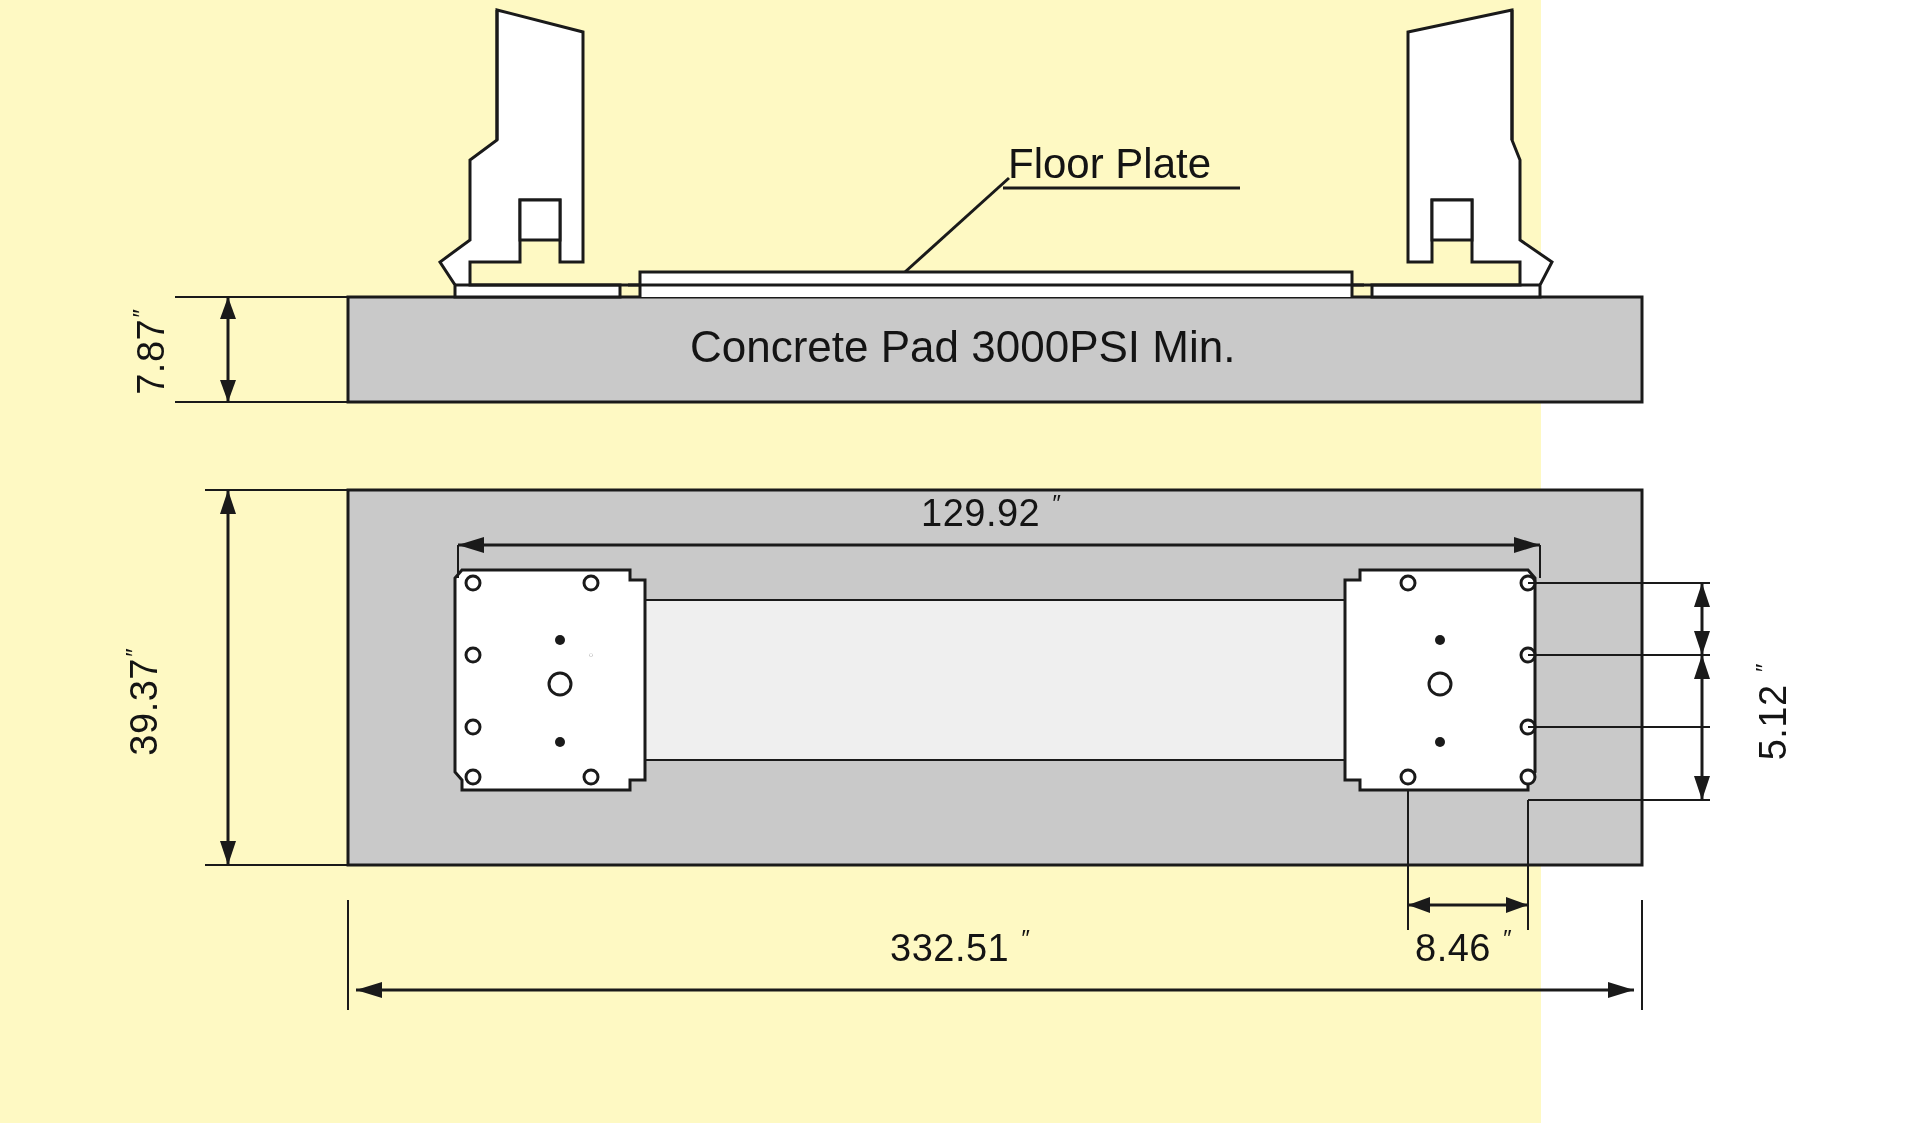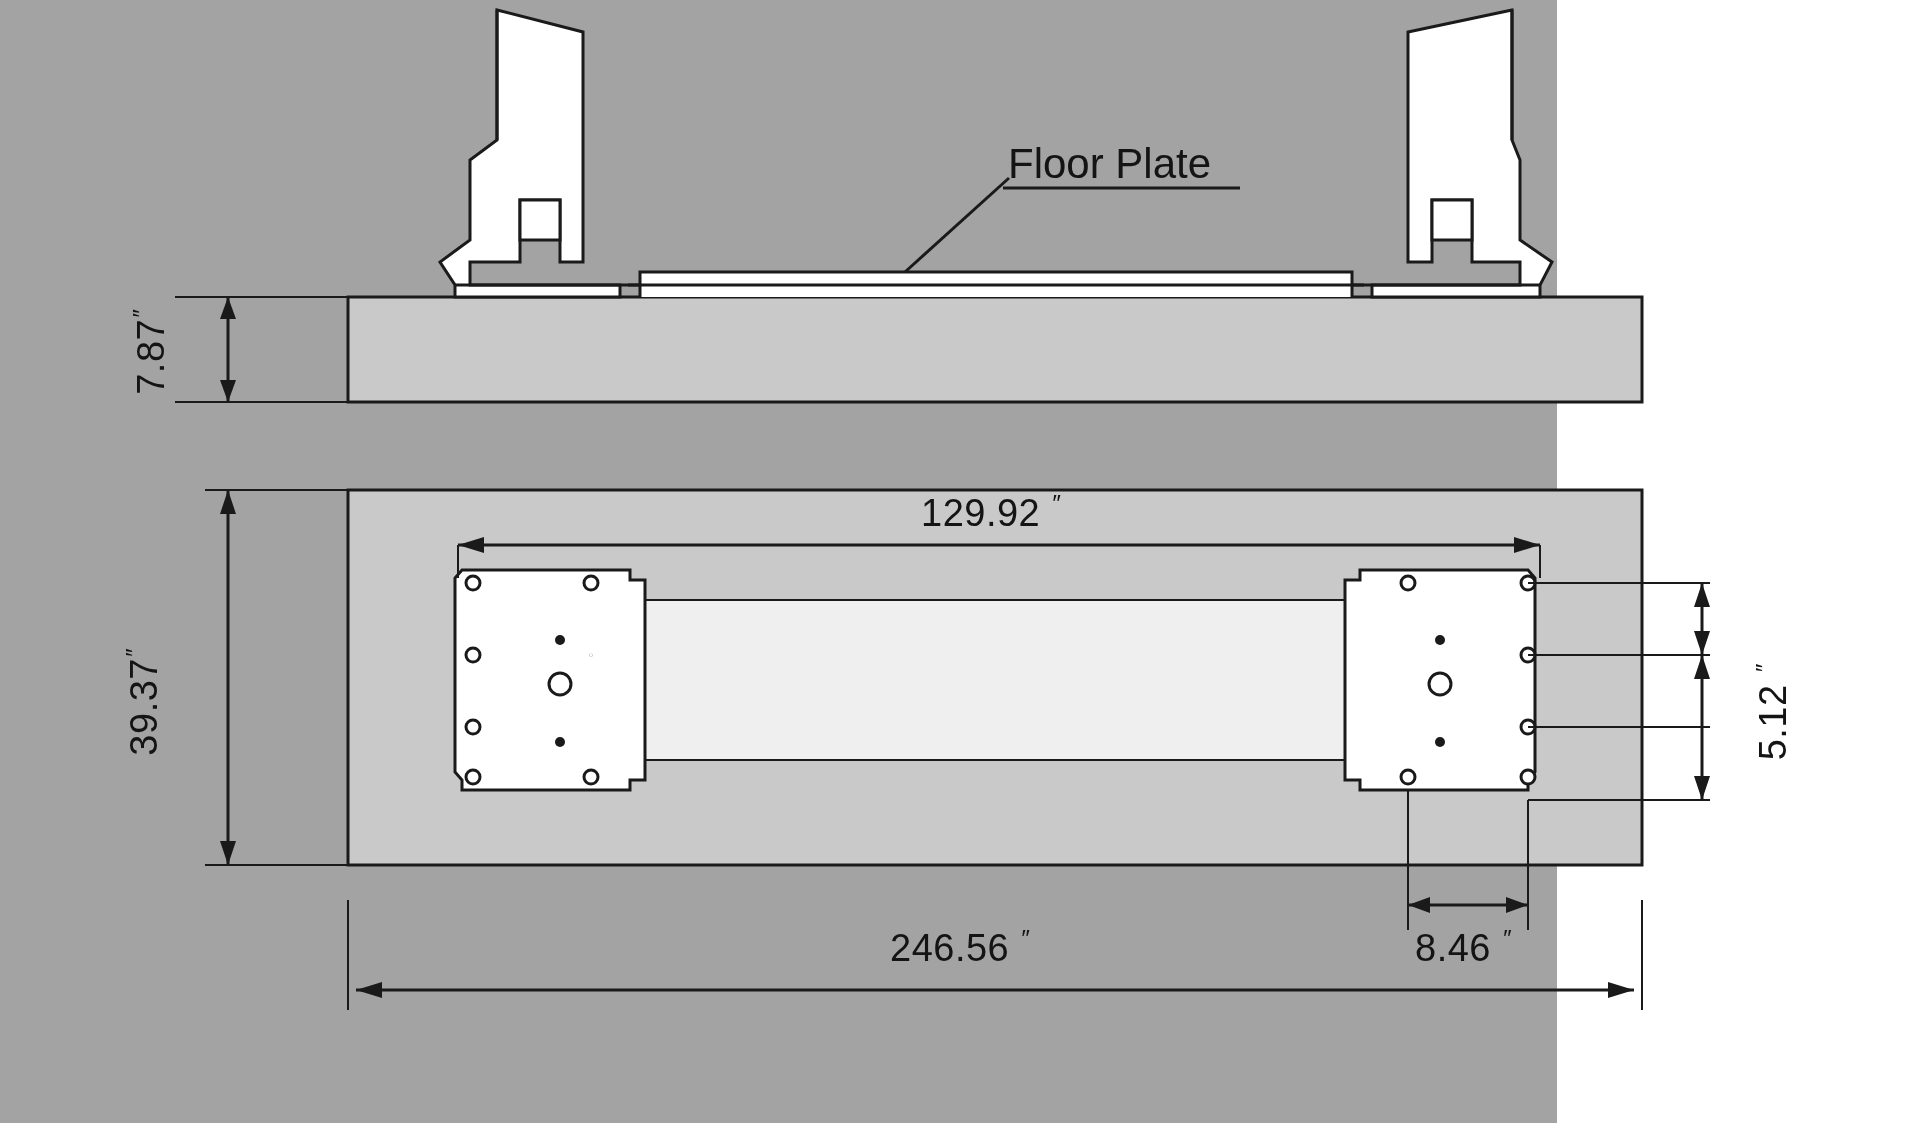--- a/index.html
+++ b/index.html
@@ -1,17 +1,17 @@
 <!DOCTYPE html>
 <html><head>
 <meta charset="utf-8">
 <style>
   html,body{margin:0;padding:0;background:#ffffff;}
   body{width:1919px;height:1123px;font-family:"Liberation Sans",sans-serif;color:#111;overflow:hidden;}
-  #stage{position:relative;width:1541px;height:1123px;background:#a3a3a3;padding-left:16px;}
+  #stage{position:relative;width:1541px;height:1123px;background:#fef9c3;}
   .lbl{position:absolute;white-space:nowrap;font-family:"Liberation Sans",sans-serif;color:#141414;}
   .vert{transform-origin:center center;}
   .dimtxt{font-size:38px;letter-spacing:.5px;}
   .dimtxt .u{font-size:24px;vertical-align:super;font-style:italic;}
   svg{position:absolute;left:0;top:0;}
 </style>
 </head>
 <body>
 
 <div id="stage">
@@ -113,20 +113,21 @@
       <line x1="348" y1="900" x2="348" y2="1010" stroke="#1a1a1a" stroke-width="2"></line>
       <line x1="1642" y1="900" x2="1642" y2="1010" stroke="#1a1a1a" stroke-width="2"></line>
       <line x1="356" y1="990" x2="1634" y2="990" stroke="#1a1a1a" stroke-width="3"></line>
       <path d="M356 990 l26 -8 l0 16 z" fill="#1a1a1a" stroke="none"></path>
       <path d="M1634 990 l-26 -8 l0 16 z" fill="#1a1a1a" stroke="none"></path>
     </g>
   </svg>
 
   <div class="lbl" style="left:1008px;top:140px;font-size:42px;">Floor Plate</div>
 
+  <div class="lbl" style="left:690px;top:322px;font-size:44px;">Concrete Pad 3000PSI Min.</div>
 
   <div class="lbl dimtxt vert" style="left:108px;top:330px;transform:rotate(-90deg);">
     <span>7.87</span><span class="u">″</span>
   </div>
 
   <div class="lbl dimtxt vert" style="left:90px;top:680px;transform:rotate(-90deg);">
     <span>39.37</span><span class="u">″</span>
   </div>
 
   <div class="lbl dimtxt" style="left:905px;top:490px;margin-left:16px;">
@@ -135,17 +136,17 @@
 
   <div class="lbl dimtxt vert" style="left:1725px;top:690px;transform:rotate(-90deg);">
     <span>5.12</span> <span class="u">″</span>
   </div>
 
   <div class="lbl dimtxt" style="left:1415px;top:925px;">
     <span>8.46</span> <span class="u">″</span>
   </div>
 
   <div class="lbl dimtxt" style="left:890px;top:925px;">
-    <span>246.56</span> <span class="u">″</span>
+    <span>332.51</span> <span class="u">″</span>
   </div>
 
 
 </div>
 
 </body></html>

